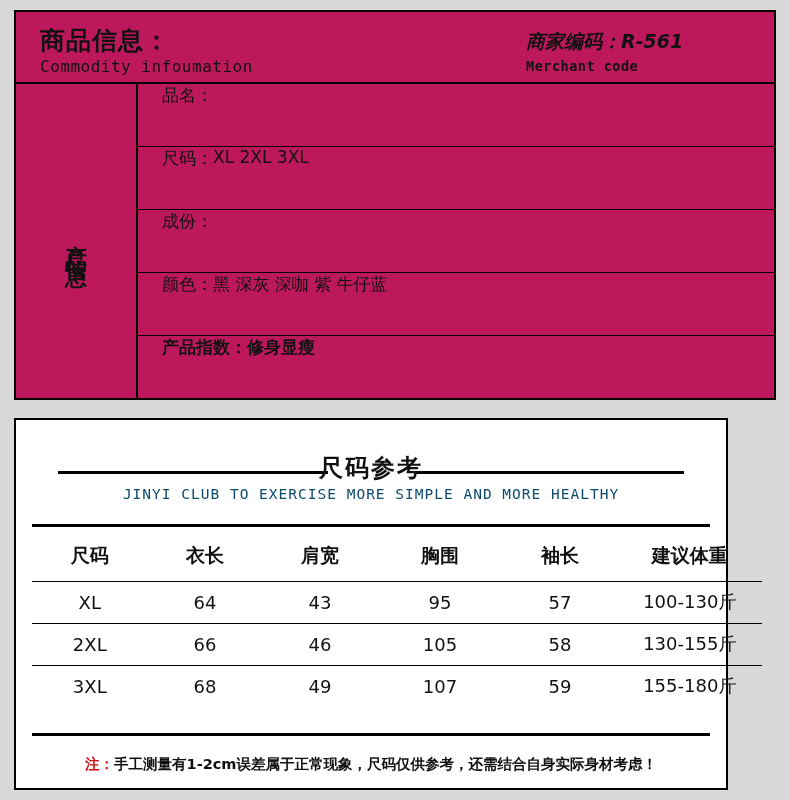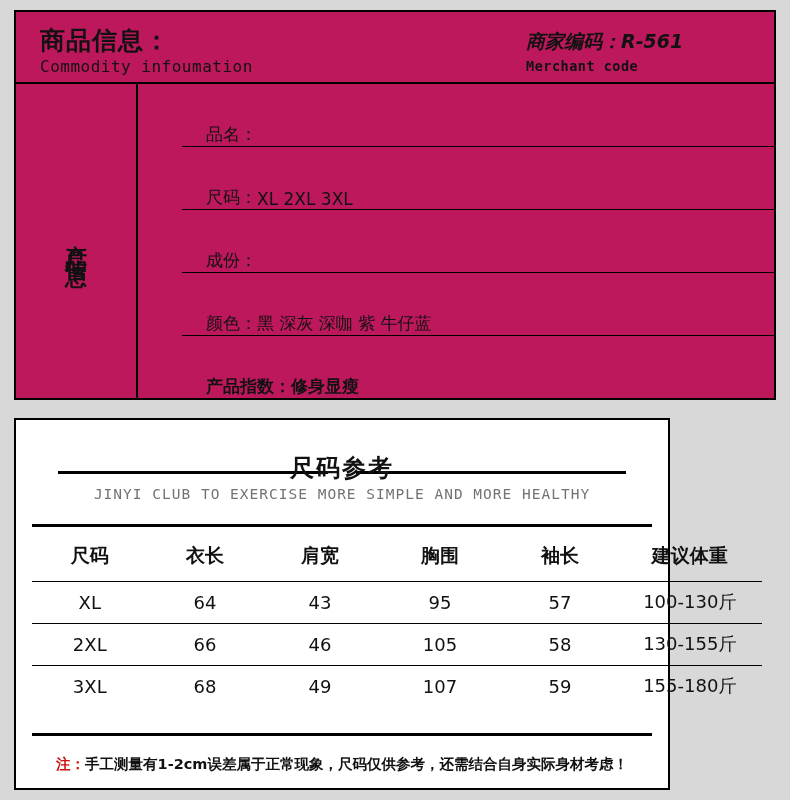--- a/index.html
+++ b/index.html
@@ -100,41 +100,40 @@
   }
   .info-rows {
     flex: 1;
     display: flex;
     flex-direction: column;
   }
   .info-row {
     flex: 1;
     border-bottom: 1.5px solid #000;
     display: flex;
-    align-items: flex-end;
+    align-items: flex-start;
     padding-left: 24px;
     box-sizing: border-box;
     font-size: 17px;
     font-family: "DejaVu Sans", sans-serif;
-    margin-left: 44px;
   }
   .info-row:last-child {
     border-bottom: none;
     font-weight: bold;
   }
   .info-row .lbl {
     white-space: pre;
   }
 
   
   .panel-bottom {
     position: absolute;
     left: 14px;
     top: 418px;
-    width: 656px;
+    width: 714px;
     height: 372px;
     background: #ffffff;
     border: 2px solid #000;
     box-sizing: border-box;
     text-decoration: underline;
   }
   .size-head {
     position: relative;
     height: 95px;
   }
@@ -158,21 +157,21 @@
     font-family: "DejaVu Sans", sans-serif;
   }
   .size-head-sub {
     position: absolute;
     left: 0;
     right: 0;
     top: 66px;
     text-align: center;
     font-size: 14.5px;
     letter-spacing: 1px;
-    color: #737373;
+    color: #0c4a6e;
     font-family: "DejaVu Sans Mono", monospace;
   }
   .size-divider {
     position: absolute;
     left: 16px;
     right: 16px;
     top: 104px;
     height: 3px;
     background: #000;
   }

